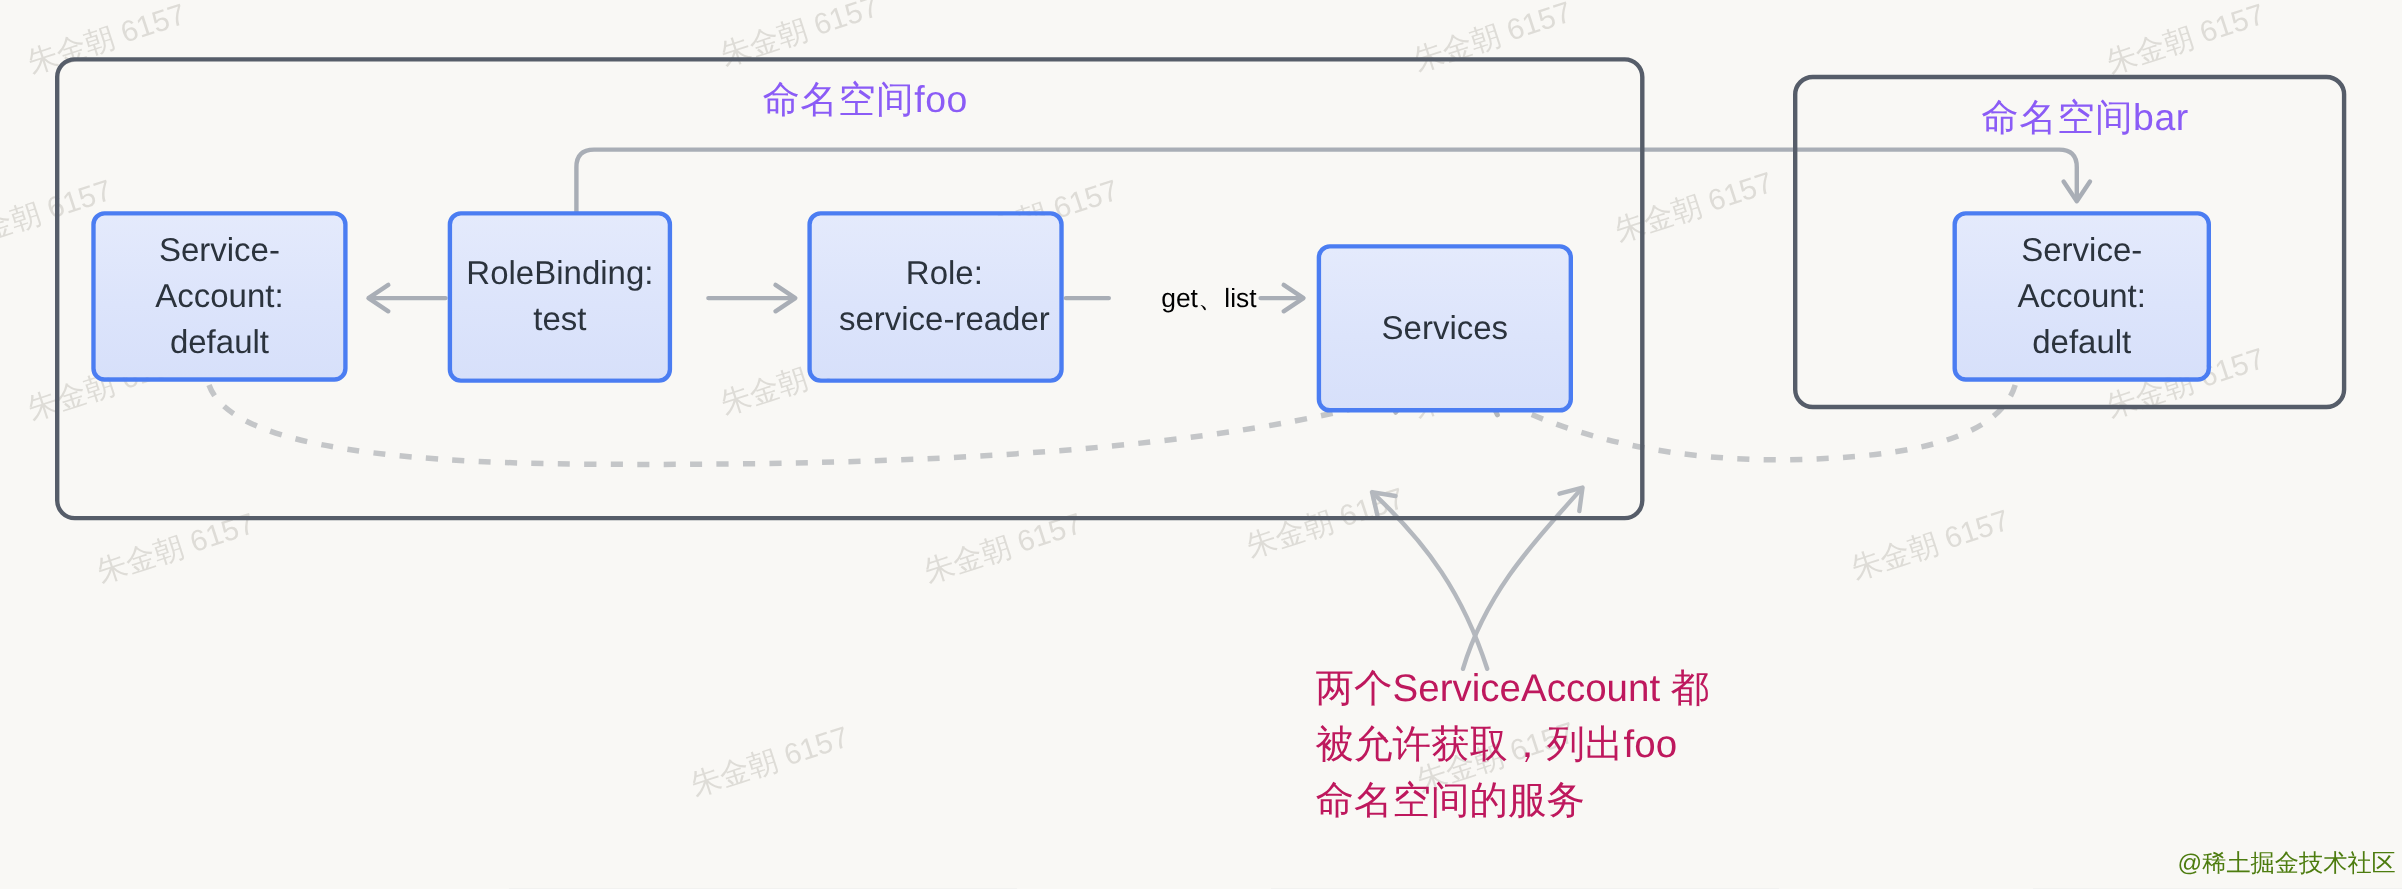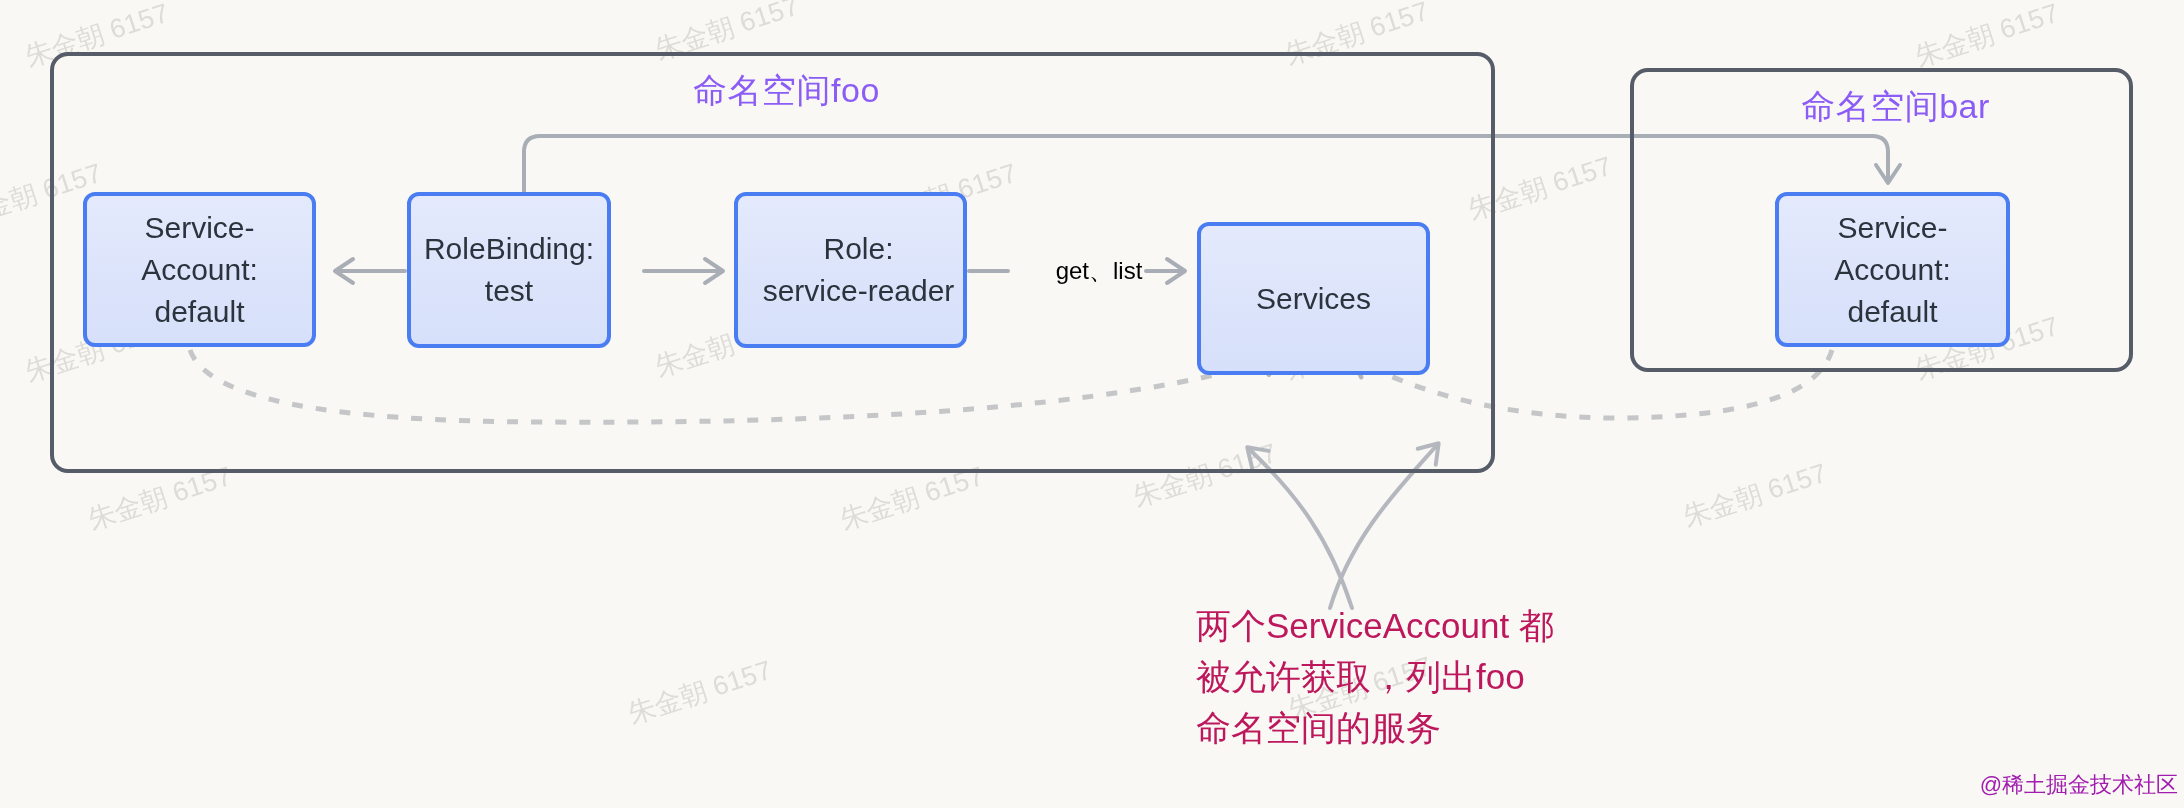--- a/index.html
+++ b/index.html
@@ -53,21 +53,21 @@
   }
 
   .annotation{
     position:absolute;left:1196px;top:600px;
     font-size:35px;line-height:51px;color:#be185d;
     white-space:pre-line;
   }
 
   .attribution{
     position:absolute;right:6px;bottom:8px;
-    font-size:22px;color:#a21caf;white-space:nowrap;text-align:right;
+    font-size:22px;color:#4d7c0f;white-space:nowrap;text-align:right;
   }
 
   
   .wm{
     position:absolute;
     transform:translate(-50%,-50%) rotate(-18deg);
     font-size:27px;color:rgba(160,154,146,0.30);
     white-space:nowrap;pointer-events:none;
   }
   .w1 {left:97px;  top:35px;}  .w2 {left:727px; top:28px;}

